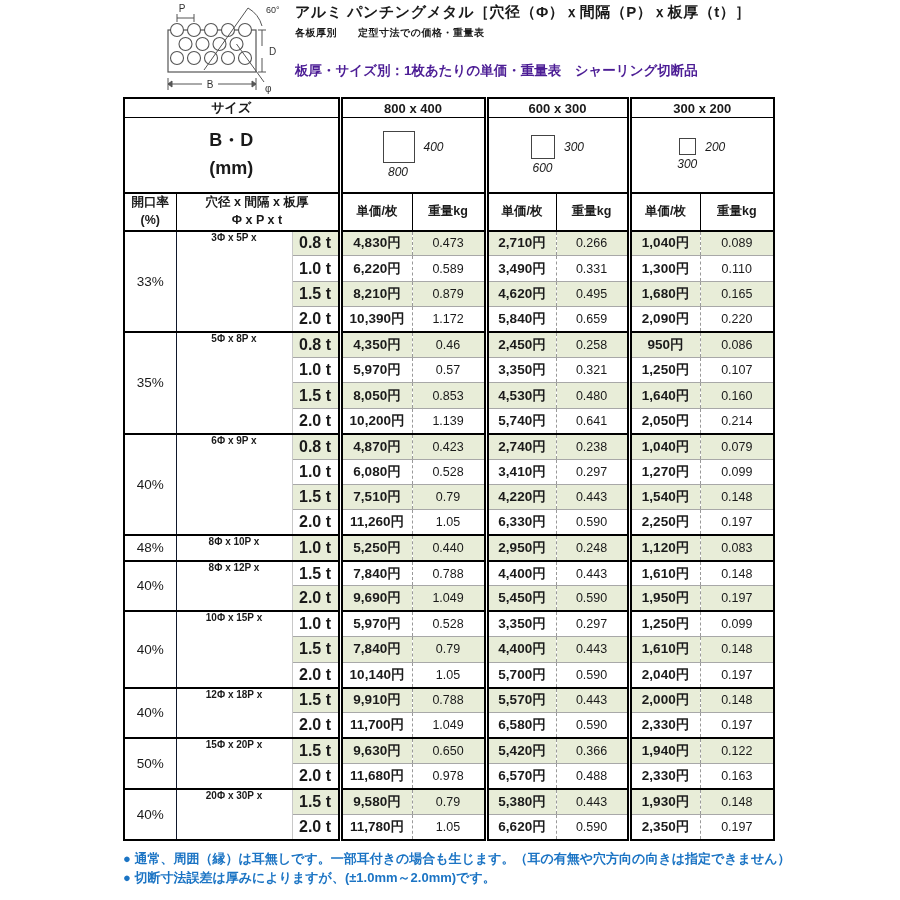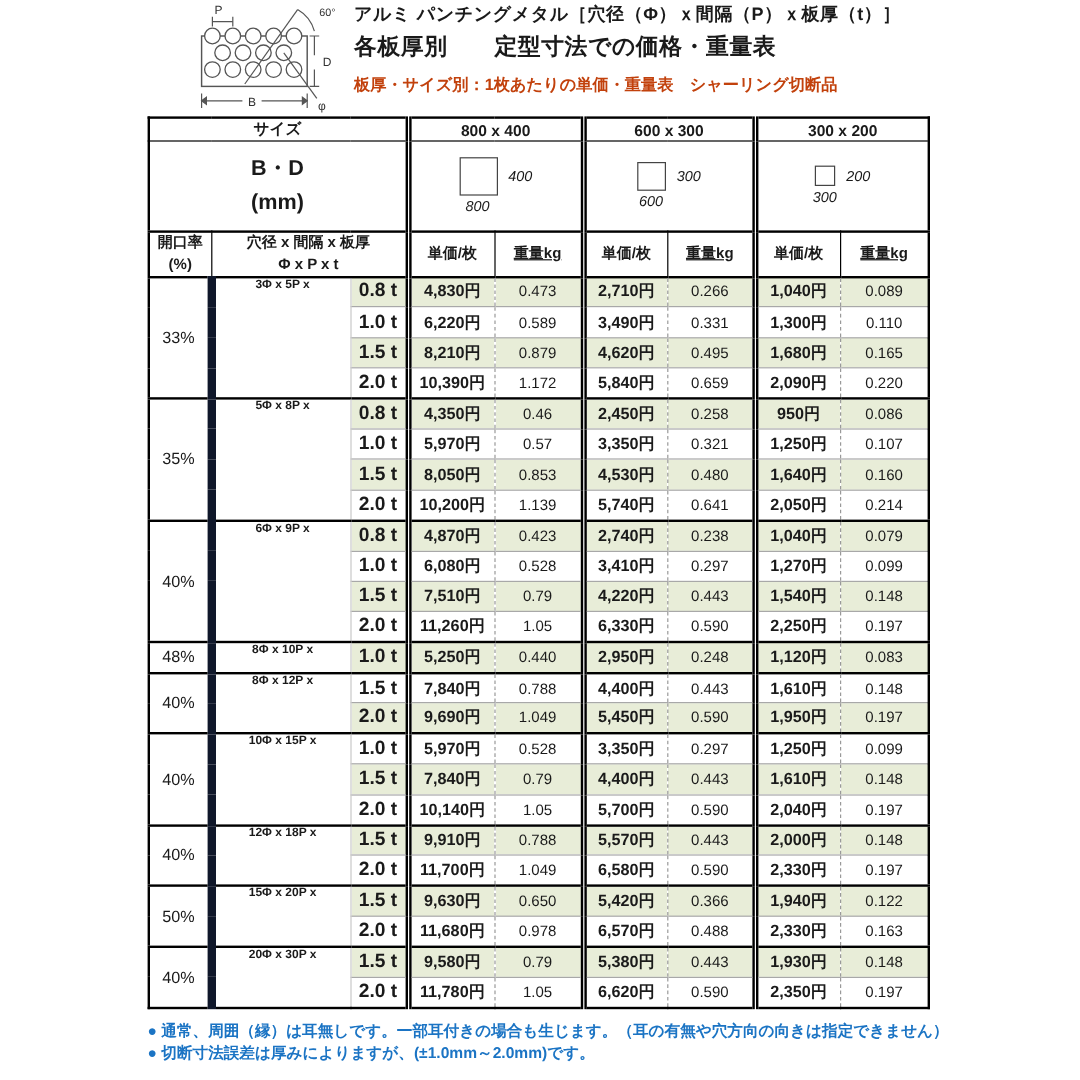--- a/index.html
+++ b/index.html
@@ -4,52 +4,52 @@
 <style>
   html,body{margin:0;padding:0;}
   body{
     width:900px;height:900px;position:relative;background:#ffffff;
     font-family:"Liberation Sans","DejaVu Sans",sans-serif;color:#1a1a1a;
     overflow:hidden;
   }
   
   .diagram-box{position:absolute;left:152px;top:0px;width:145px;height:96px;}
   .title1{position:absolute;left:295px;top:3px;font-size:15px;font-weight:bold;letter-spacing:0.5px;white-space:nowrap;text-align:right;}
-  .title2{position:absolute;left:295px;top:26px;font-size:19px;font-weight:bold;letter-spacing:0.5px;white-space:nowrap;}
-  .subtitle{position:absolute;left:295px;top:62px;font-size:13.5px;font-weight:bold;color:#c2410c;white-space:nowrap;text-align:center;}
+  .title2{position:absolute;left:295px;top:26px;font-size:10px;font-weight:bold;letter-spacing:0.5px;white-space:nowrap;}
+  .subtitle{position:absolute;left:295px;top:62px;font-size:13.5px;font-weight:bold;color:#4c1d95;white-space:nowrap;text-align:center;}
   
   table.price{
     position:absolute;left:123px;top:97px;width:652px;
     border-collapse:collapse;table-layout:fixed;border:2px solid #000;
   }
   table.price td{overflow:hidden;white-space:nowrap;padding:0;}
   tr.h1{height:18px;}
   tr.h2{height:75px;}
   tr.h3{height:38px;margin-top:29px;}
   tbody tr{height:25.4px;}
   thead td{border:1px solid #000;text-align:center;vertical-align:middle;}
   tr.h1 td{font-size:13px;font-weight:bold;}
   tr.h2 td{border-bottom:2px solid #000;}
   tr.h3 td{border-bottom:2px solid #000;font-size:12.5px;font-weight:bold;line-height:1.4;}
   .grp-start{border-left:5px double #000 !important;}
-  thead td.wth{border-left:1px dashed #777;text-decoration:underline;}
+  thead td.wth{border-left:1px dashed #777;}
   .hbd{font-size:18px;font-weight:bold;line-height:1.55;}
   
   .sq-wrap{display:flex;flex-direction:column;align-items:center;justify-content:center;height:100%;font-size:12px;font-weight:normal;font-style:italic;}
   .sq-row{display:flex;align-items:center;}
   .sq{display:inline-block;border:1px solid #444;background:#fff;}
   .sq-lg{width:30px;height:30px;}
   .sq-md{width:22px;height:22px;}
   .sq-sm{width:15px;height:15px;}
   .sq-h{margin-left:9px;}
   .sq-w{position:relative;left:-15px;margin-top:2px;}
   
   tbody td{border-top:1px solid #a8a8a8;text-align:center;vertical-align:middle;background:#fff;}
   tr.grp-top td{border-top:2px solid #000;}
-  td.rate{border-right:7px solid #0f172a;font-size:13.5px;font-weight:normal;margin-left:12px;}
+  td.rate{border-right:1px solid #0f172a;font-size:13.5px;font-weight:normal;margin-left:12px;}
   td.spec{border-right:1px solid #c8c8c8;font-size:10px;font-weight:bold;vertical-align:top;padding-top:4px;}
   td.thick{font-size:16px;font-weight:bold;margin-left:16px;}
   td.price-c{font-size:13.5px;font-weight:bold;}
   td.wt{font-size:12.5px;font-weight:normal;border-left:1px dashed #999;}
   tr.zebra td.dc{background:#e8edd8;}
   
   .notes{position:absolute;left:123px;top:849px;width:700px;}
   .note-line{font-size:13px;font-weight:bold;color:#1b74c4;line-height:19px;white-space:nowrap;}
   svg text{font-family:"Liberation Sans","DejaVu Sans",sans-serif;}
 </style>

